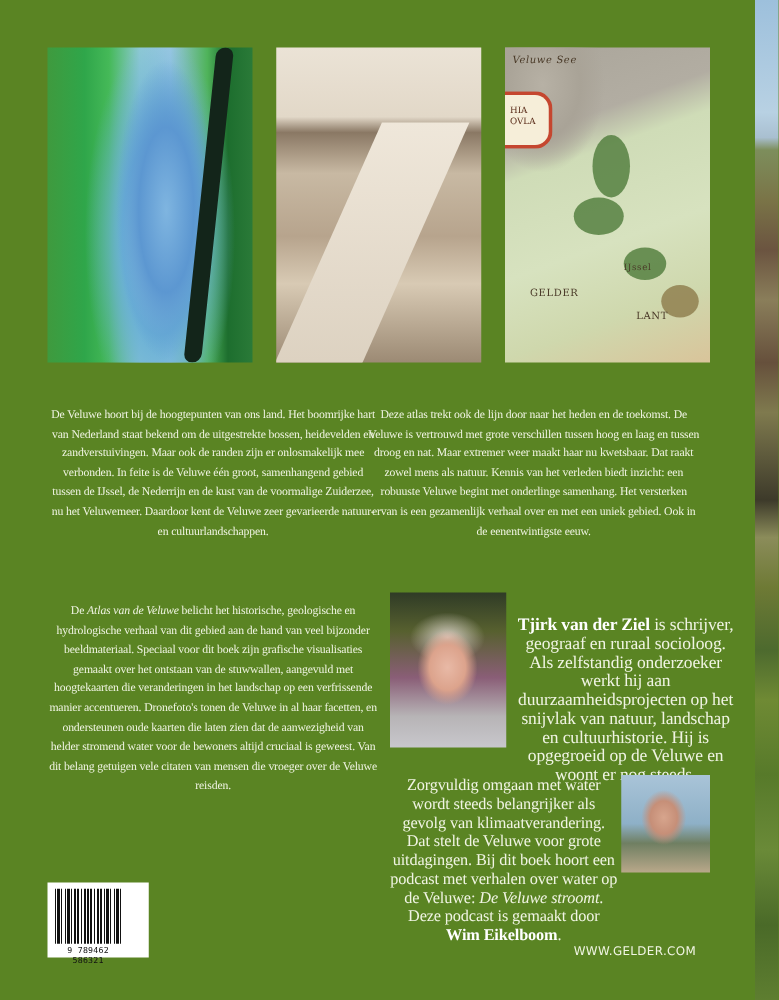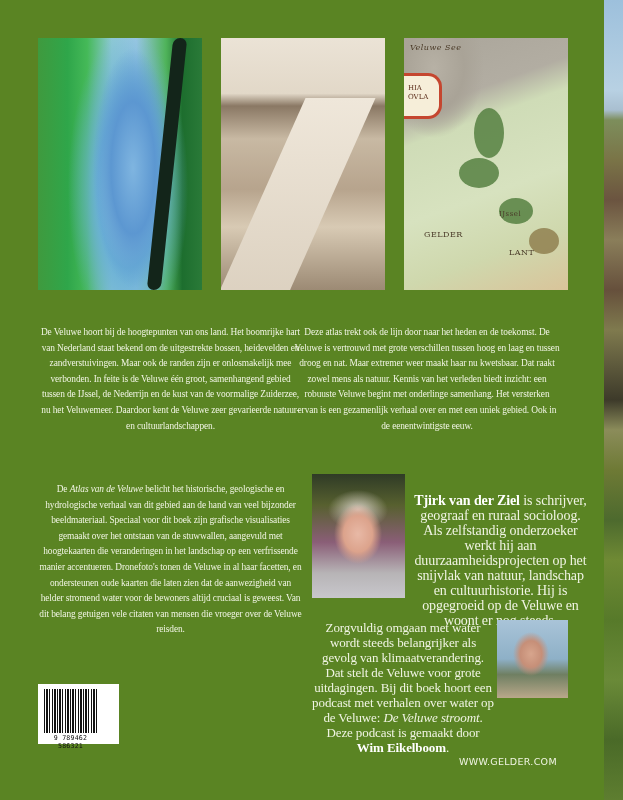--- a/index.html
+++ b/index.html
@@ -76,21 +76,21 @@
       radial-gradient(ellipse 30px 20px at 46px 36px, #d6cfc6 0%, rgba(214,207,198,0) 100%),
       linear-gradient(180deg, #2f3b26 0%, #57602f 25%, #8a5e77 55%, #b7b4b6 80%, #c8c7cc 100%);
   }
   .author2 { left: 497px; top: 620px; width: 71px; height: 78px;
     background:
       radial-gradient(ellipse 18px 22px at 34px 34px, #d7a58d 0%, #c68f78 60%, rgba(198,143,120,0) 100%),
       linear-gradient(180deg, #a9c4d8 0%, #8eb0c7 50%, #6f7f62 70%, #b9a88a 100%);
   }
 
   .barcode {
-    position: absolute; left: 38px; top: 684px; width: 81px; height: 60px;
+    position: absolute; left: 38px; top: 706px; width: 81px; height: 60px;
     background: #ffffff; box-sizing: border-box; padding: 5px 20px 0 4px;
   }
   .barcode .bars {
     height: 44px;
     background: repeating-linear-gradient(90deg,
       #111 0px, #111 1px, #fff 1px, #fff 2px, #111 2px, #111 4px, #fff 4px, #fff 5px,
       #111 5px, #111 6px, #fff 6px, #fff 8px, #111 8px, #111 9px, #fff 9px, #fff 10px,
       #111 10px, #111 12px, #fff 12px, #fff 13px);
     margin: 0 2px;
   }

